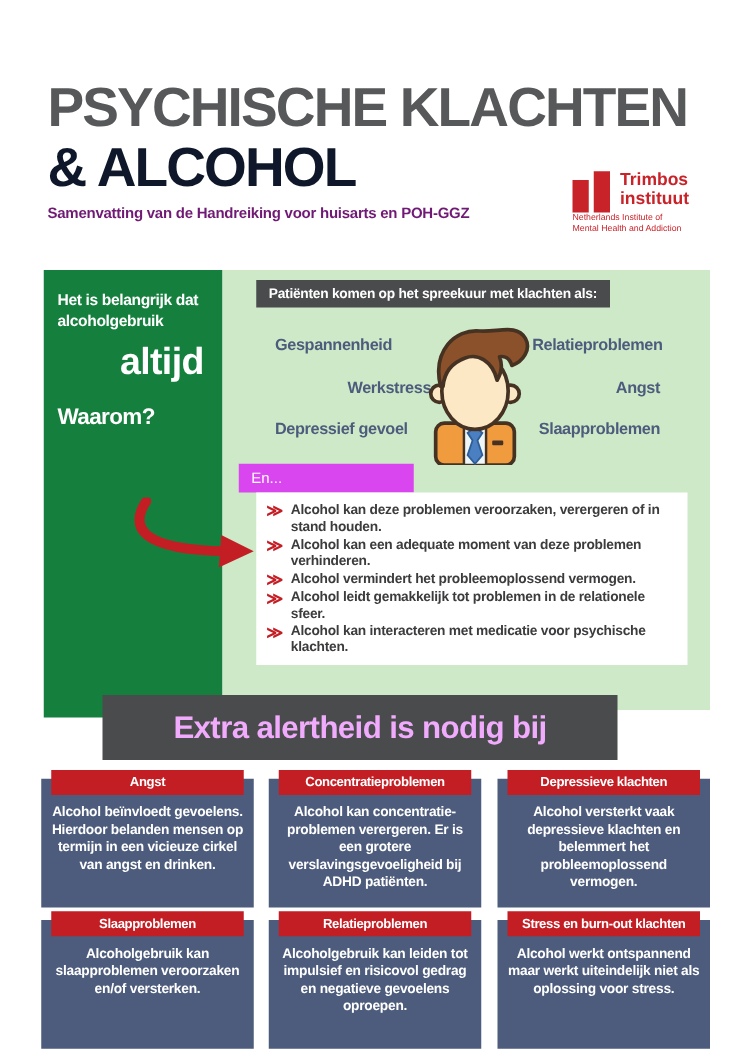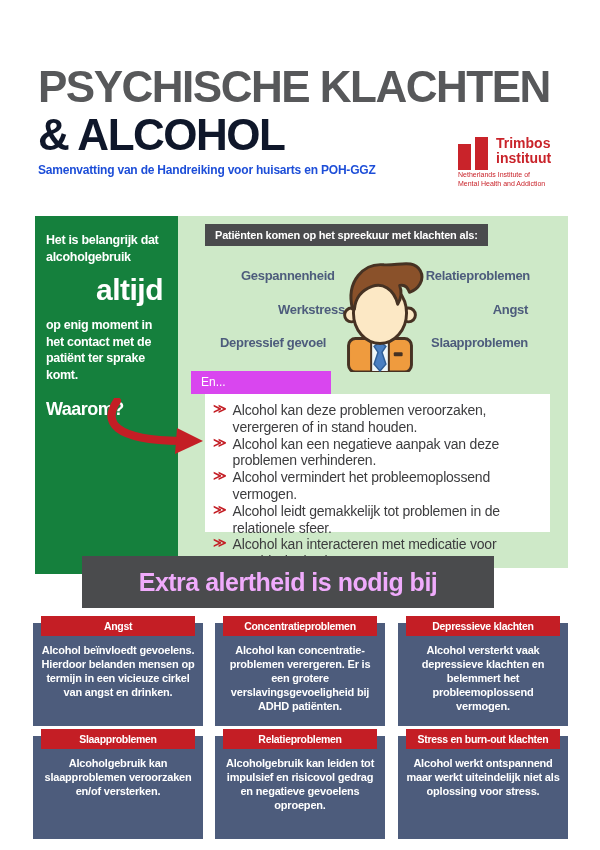--- a/index.html
+++ b/index.html
@@ -19,21 +19,21 @@
     font-size: 44px; font-weight: bold; color: #57585a;
     letter-spacing: -1.5px; white-space: nowrap;
   }
   .title-line2 {
     position: absolute; left: 38px; top: 94px;
     font-size: 44px; font-weight: bold; color: #0f172a;
     letter-spacing: -1.5px; white-space: nowrap;
   }
   .subtitle {
     position: absolute; left: 38px; top: 147px;
-    font-size: 12px; font-weight: bold; color: #1d4ed8;
+    font-size: 12px; font-weight: bold; color: #701a75;
     letter-spacing: -0.2px; white-space: nowrap;
   }
   .logo {
     position: absolute; left: 458px; top: 118px; width: 125px;
   }
   .logo-bars { position: absolute; left: 0; top: 3px; width: 32px; height: 36px; }
   .logo-bar1 { position: absolute; left: 0; top: 7px; width: 13px; height: 26px; background: #c9232a; }
   .logo-bar2 { position: absolute; left: 17px; top: 0; width: 13px; height: 33px; background: #c9232a; }
   .logo-name { position: absolute; left: 38px; top: 2px; font-size: 14px; font-weight: bold; color: #c9232a; line-height: 15px; }
   .logo-tag { position: absolute; left: 0px; top: 37px; font-size: 7px; color: #c9232a; line-height: 8.5px; white-space: nowrap; }
@@ -76,21 +76,21 @@
     position: absolute; left: 27px; top: 178px; width: 345px; height: 138px;
     background: #ffffff; padding: 8px 8px 6px 8px;
     display: flex; flex-direction: column; justify-content: space-around;
   }
   .reason-row { display: flex; align-items: flex-start; }
   .chevron {
     color: #c41e25; font-size: 13px; font-weight: bold; line-height: 1.1;
     margin-right: 6px; flex: 0 0 auto;
   }
   .reason-text {
-    font-size: 14px; font-weight: normal; color: #3c3c3e; line-height: 1.2;
+    font-size: 11px; font-weight: bold; color: #3c3c3e; line-height: 1.2;
     letter-spacing: -0.2px;
   }
   
   .arrow-svg { position: absolute; left: 85px; top: 382px; width: 125px; height: 62px; z-index: 6; }
   
   .banner {
     position: absolute; left: 82px; top: 540px; width: 412px; height: 52px;
     background: #4a4b4d; color: #f0abfc; z-index: 5;
     display: flex; align-items: center; justify-content: center;
     font-size: 25px; font-weight: bold; letter-spacing: -0.5px;
@@ -136,28 +136,27 @@
     </div>
     <div class="logo-tag">
       <div>Netherlands Institute of</div>
       <div>Mental Health and Addiction</div>
     </div>
   </div>
 
   <div class="intro-box">
     <div class="intro-pre">Het is belangrijk dat alcoholgebruik</div>
     <span class="intro-emphasis">altijd</span>
-    <div class="intro-post">op enig moment in het contact met de patiënt ter sprake komt.</div>
     <div class="intro-question">Waarom?</div>
   </div>
 
   <div class="green-box">
     <div class="patients-bar">Patiënten komen op het spreekuur met klachten als:</div>
 
-    <span class="complaint" style="left:63px; top:52px;">Gespannenheid</span>
+    <span class="complaint" style="left:42px; top:52px;">Gespannenheid</span>
     <span class="complaint" style="right:38px; top:52px;">Relatieproblemen</span>
     <span class="complaint" style="left:100px; top:86px;">Werkstress</span>
     <span class="complaint" style="right:40px; top:86px;">Angst</span>
     <span class="complaint" style="left:42px; top:119px;">Depressief gevoel</span>
     <span class="complaint" style="right:40px; top:119px;">Slaapproblemen</span>
 
     <svg class="person" viewBox="0 0 100 120">
       <rect x="18" y="86" width="64" height="34" rx="7" fill="#ef9b3e" stroke="#463223" stroke-width="3"></rect>
       <path d="M41 87 L59 87 L59 120 L41 120 Z" fill="#eef6f8" stroke="#463223" stroke-width="2"></path>
       <path d="M50 89 l6 5 -4 6 4 12 -6 7 -6 -7 4 -12 -4 -6 z" fill="#4a7fc1" stroke="#2f5e96" stroke-width="1.5"></path>
@@ -170,33 +169,33 @@
 
     <div class="en-bar">En...</div>
 
     <div class="reasons-box">
       <div class="reason-row">
         <span class="chevron">≫</span>
         <span class="reason-text">Alcohol kan deze problemen veroorzaken, verergeren of in stand houden.</span>
       </div>
       <div class="reason-row">
         <span class="chevron">≫</span>
-        <span class="reason-text">Alcohol kan een negatieve aanpak van deze problemen verhinderen.</span>
+        <span class="reason-text">Alcohol kan een adequate moment van deze problemen verhinderen.</span>
       </div>
       <div class="reason-row">
         <span class="chevron">≫</span>
         <span class="reason-text">Alcohol vermindert het probleemoplossend vermogen.</span>
       </div>
       <div class="reason-row">
         <span class="chevron">≫</span>
         <span class="reason-text">Alcohol leidt gemakkelijk tot problemen in de relationele sfeer.</span>
       </div>
       <div class="reason-row">
         <span class="chevron">≫</span>
-        <span class="reason-text">Alcohol kan interacteren met medicatie voor psychische instituut.</span>
+        <span class="reason-text">Alcohol kan interacteren met medicatie voor psychische klachten.</span>
       </div>
     </div>
   </div>
 
   <svg class="arrow-svg" viewBox="0 0 125 62">
     <path d="M32 3 C18 24 28 42 96 43" fill="none" stroke="#c41e25" stroke-width="8" stroke-linecap="round"></path>
     <path d="M92 30 L118 43 L90 56 Z" fill="#c41e25"></path>
   </svg>
 
   <div class="banner">Extra alertheid is nodig bij</div>

